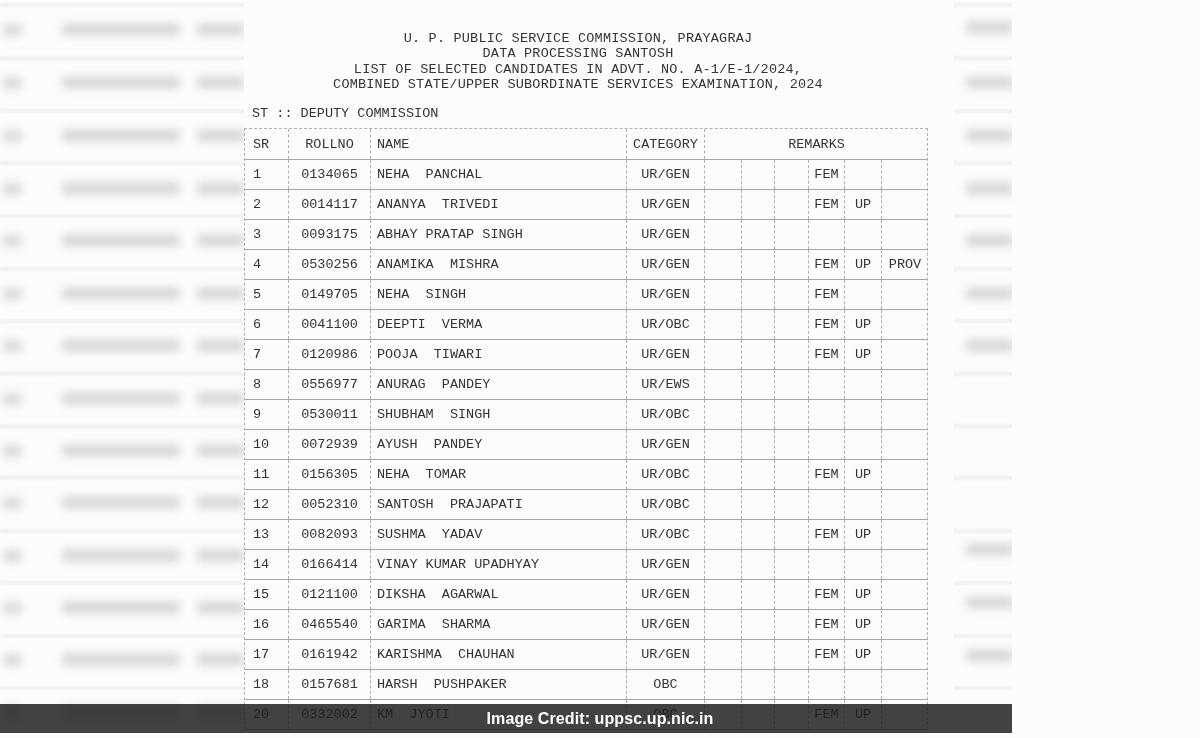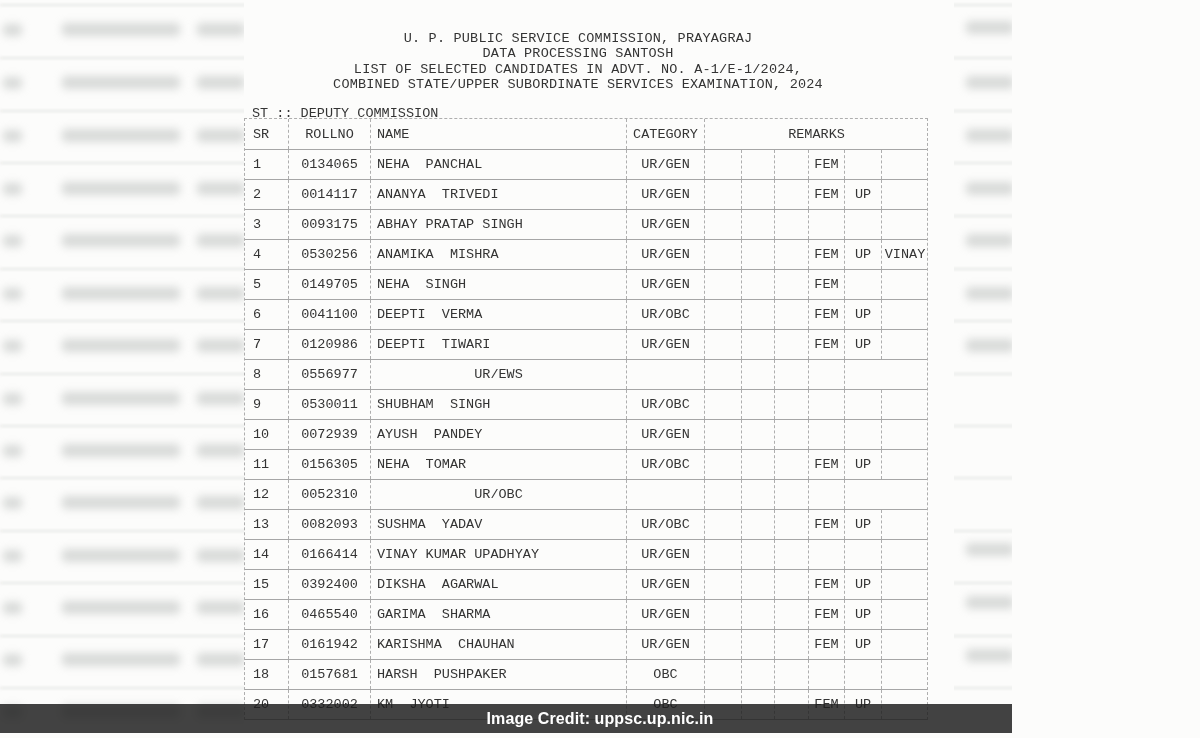--- a/index.html
+++ b/index.html
@@ -19,21 +19,21 @@
   .doc-panel { position: absolute; left: 244px; top: 0; width: 710px; height: 738px;
                background: var(--paper, #fcfcfb); z-index: 1; }
 
   .doc-title { position: absolute; left: 0px; top: 31px; width: 668px;
                text-align: center; font-size: 13.5px; line-height: 15.4px;
                color: var(--ink, #343434); letter-spacing: 0.2px; }
   .post-label { position: absolute; left: 8px; top: 106px; font-size: 13.5px;
                 color: var(--ink, #343434); white-space: pre; }
 
   
-  .tbl { position: absolute; left: 0; top: 118px; width: 684px;
+  .tbl { position: absolute; left: 0; top: 128px; width: 684px;
          border-top: 1px dashed var(--grid-dash, #aeaeae);
          border-left: 1px dashed var(--grid-dash, #aeaeae);
          border-right: 1px dashed var(--grid-dash, #aeaeae);
          color: var(--ink, #343434); font-size: 13.5px; }
   .tr { display: grid; border-bottom: 1px solid var(--grid-line, #a6a6a6); }
   .tr.head { grid-template-columns: 43px 82px 256px 78px 224px; height: 31px; }
   .tr.body { grid-template-columns: 43px 82px 256px 78px 37px 33px 34px 36px 37px 47px; height: 30px; }
   .cell { display: flex; align-items: center; justify-content: center;
           border-left: 1px dashed var(--grid-dash, #aeaeae);
           white-space: pre; overflow: hidden; }
@@ -195,21 +195,21 @@
   <div class="tr body">
     <div class="cell al sr">4</div>
     <div class="cell">0530256</div>
     <div class="cell al name">ANAMIKA  MISHRA</div>
     <div class="cell">UR/GEN</div>
     <div class="cell"></div>
     <div class="cell"></div>
     <div class="cell"></div>
     <div class="cell">FEM</div>
     <div class="cell">UP</div>
-    <div class="cell">VINAY</div>
+    <div class="cell">PROV</div>
   </div>
 
   <div class="tr body">
     <div class="cell al sr">5</div>
     <div class="cell">0149705</div>
     <div class="cell al name">NEHA  SINGH</div>
     <div class="cell">UR/GEN</div>
     <div class="cell"></div>
     <div class="cell"></div>
     <div class="cell"></div>
@@ -227,33 +227,34 @@
     <div class="cell"></div>
     <div class="cell"></div>
     <div class="cell">FEM</div>
     <div class="cell">UP</div>
     <div class="cell"></div>
   </div>
 
   <div class="tr body">
     <div class="cell al sr">7</div>
     <div class="cell">0120986</div>
-    <div class="cell al name">DEEPTI  TIWARI</div>
+    <div class="cell al name">POOJA  TIWARI</div>
     <div class="cell">UR/GEN</div>
     <div class="cell"></div>
     <div class="cell"></div>
     <div class="cell"></div>
     <div class="cell">FEM</div>
     <div class="cell">UP</div>
     <div class="cell"></div>
   </div>
 
   <div class="tr body">
     <div class="cell al sr">8</div>
     <div class="cell">0556977</div>
+    <div class="cell al name">ANURAG  PANDEY</div>
     <div class="cell">UR/EWS</div>
     <div class="cell"></div>
     <div class="cell"></div>
     <div class="cell"></div>
     <div class="cell"></div>
     <div class="cell"></div>
     <div class="cell"></div>
   </div>
 
   <div class="tr body">
@@ -291,20 +292,21 @@
     <div class="cell"></div>
     <div class="cell"></div>
     <div class="cell">FEM</div>
     <div class="cell">UP</div>
     <div class="cell"></div>
   </div>
 
   <div class="tr body">
     <div class="cell al sr">12</div>
     <div class="cell">0052310</div>
+    <div class="cell al name">SANTOSH  PRAJAPATI</div>
     <div class="cell">UR/OBC</div>
     <div class="cell"></div>
     <div class="cell"></div>
     <div class="cell"></div>
     <div class="cell"></div>
     <div class="cell"></div>
     <div class="cell"></div>
   </div>
 
   <div class="tr body">
@@ -328,21 +330,21 @@
     <div class="cell"></div>
     <div class="cell"></div>
     <div class="cell"></div>
     <div class="cell"></div>
     <div class="cell"></div>
     <div class="cell"></div>
   </div>
 
   <div class="tr body">
     <div class="cell al sr">15</div>
-    <div class="cell">0392400</div>
+    <div class="cell">0121100</div>
     <div class="cell al name">DIKSHA  AGARWAL</div>
     <div class="cell">UR/GEN</div>
     <div class="cell"></div>
     <div class="cell"></div>
     <div class="cell"></div>
     <div class="cell">FEM</div>
     <div class="cell">UP</div>
     <div class="cell"></div>
   </div>
 

